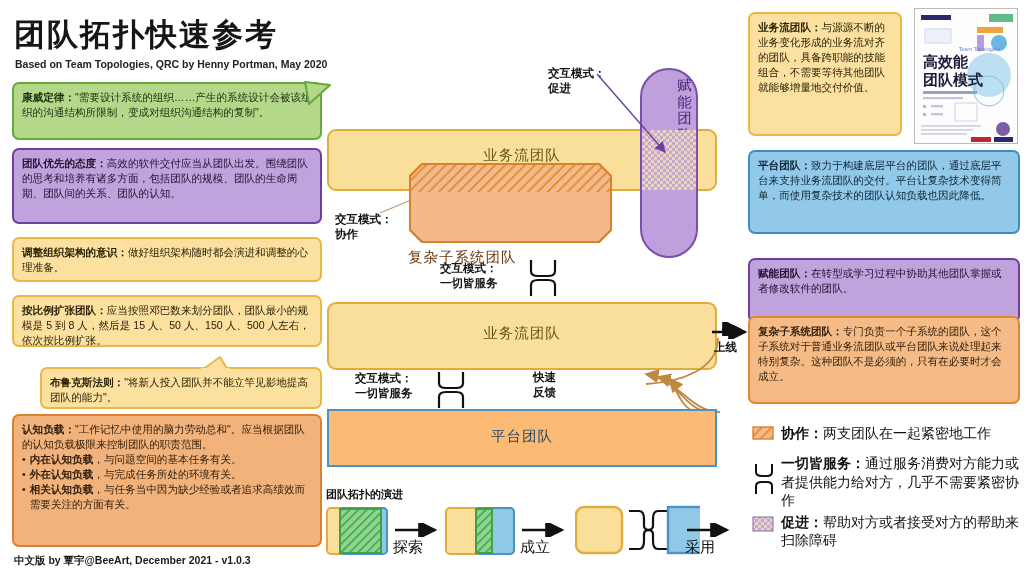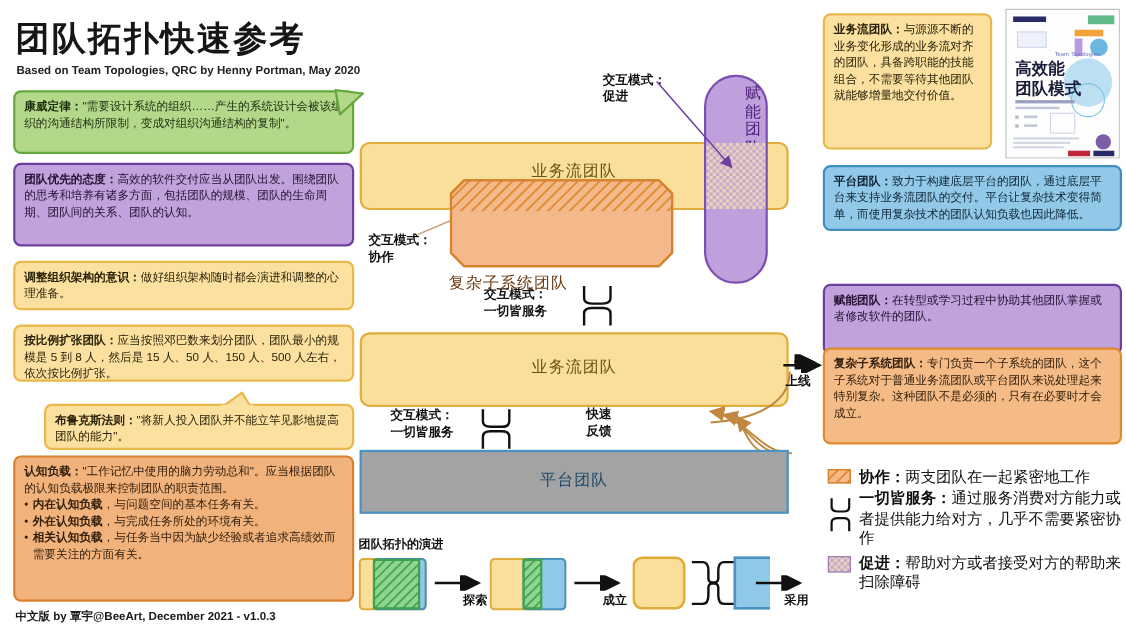--- a/index.html
+++ b/index.html
@@ -20,37 +20,37 @@
   .c-green{background:#b4d88a;border-color:#65a83c;color:#1d2d10;}
   .c-purple{background:#c0a3dc;border-color:#6f3fa0;color:#241033;}
   .c-yellow{background:#fbe0a0;border-color:#e8b94a;color:#2b2208;}
   .c-orange{background:#f2b27c;border-color:#d9812f;color:#33200c;}
   .c-blue{background:#92c9e8;border-color:#3d8fc0;color:#0d2536;}
   .c-orange2{background:#f5bb86;border-color:#e08a2e;color:#33200c;}
 
   
   .band{border-radius:9px;border:2px solid #e0ad3c;background:#fadf9b;}
   .band-label{width:100%;text-align:center;font-size:14.5px;color:#6b5316;letter-spacing:1px;}
-  .platform{border:2px solid #4a93c2;background:#a3a3a3;}
+  .platform{border:2px solid #4a93c2;background:#fdba74;}
   .platform .band-label{color:#1d4a68;}
 
   .enabling{border:2.5px solid #7b4fb0;background:#bfa0dd;border-radius:42px;padding-left:32px;}
   .enabling .elabel{text-align:center;font-size:14.5px;color:#4e2278;line-height:1.15;padding-top:7px;letter-spacing:1px;}
 
   .ann{font-size:11.5px;line-height:1.3;color:#111;font-weight:600;}
 
   
   .legend-title{font-size:11px;font-weight:700;color:#111;}
   .legend-row{display:flex;align-items:flex-start;gap:7px;margin-top:3px;}
   .legend-text{font-size:14px;line-height:1.32;color:#111;}
   .legend-text b{font-weight:700;}
   .sw{flex:0 0 auto;}
 
   .evo-title{font-size:11px;font-weight:700;color:#111;}
-  .evo-lab{font-size:11px;font-weight:700;color:#111;text-align:right;}
+  .evo-lab{font-size:15px;font-weight:400;color:#111;text-align:left;}
 
   
   .book{background:#fff;border:1px solid #bbb;overflow:hidden;}
 </style>
 </head>
 <body>
 
 <div class="abs" id="page-title">团队拓扑快速参考</div>
 <div class="abs" id="page-subtitle">Based on Team Topologies, QRC by Henny Portman, May 2020</div>
 <div class="abs" id="footer-note">中文版 by 覃宇@BeeArt, December 2021 - v1.0.3</div>
@@ -242,21 +242,21 @@
 </svg>
 <svg class="abs" style="left:687px;top:523px;width:50px;height:14px;">
   <line x1="0" y1="7" x2="40" y2="7" stroke="#111" stroke-width="2.4" marker-end="url(#arrK)"></line>
 </svg>
 <div class="abs evo-lab" style="left:685px;top:538px;width:50px;">采用</div>
 
 <div class="abs note c-yellow" style="left:748px;top:12px;width:154px;height:124px;">
   <span class="bd">业务流团队：</span><span>与源源不断的业务变化形成的业务流对齐的团队，具备跨职能的技能组合，不需要等待其他团队就能够增量地交付价值。</span>
 </div>
 
-<div class="abs note c-blue" style="left:748px;top:150px;width:272px;height:60px;">
+<div class="abs note c-blue" style="left:748px;top:150px;width:272px;height:84px;">
   <span class="bd">平台团队：</span><span>致力于构建底层平台的团队，通过底层平台来支持业务流团队的交付。平台让复杂技术变得简单，而使用复杂技术的团队认知负载也因此降低。</span>
 </div>
 
 <div class="abs note c-purple" style="left:748px;top:258px;width:272px;height:65px;">
   <span class="bd">赋能团队：</span><span>在转型或学习过程中协助其他团队掌握或者修改软件的团队。</span>
 </div>
 
 <div class="abs note c-orange2" style="left:748px;top:316px;width:272px;height:88px;">
   <span class="bd">复杂子系统团队：</span><span>专门负责一个子系统的团队，这个子系统对于普通业务流团队或平台团队来说处理起来特别复杂。这种团队不是必须的，只有在必要时才会成立。</span>
 </div>
@@ -269,21 +269,21 @@
 
   <div class="legend-row" style="margin-top:6px;">
     <svg class="sw" width="22" height="14" style="margin-top:2px;">
       <rect x="1" y="1" width="20" height="12" fill="url(#hatch)" stroke="#d9822e" stroke-width="1.4"></rect>
     </svg>
     <div class="legend-text">
       <b>协作：</b><span>两支团队在一起紧密地工作</span>
     </div>
   </div>
 
-  <div class="legend-row" style="margin-top:1px;">
+  <div class="legend-row" style="margin-top:12px;">
     <svg class="sw" width="22" height="34" style="margin-top:8px;">
       <path d="M4,2 L4,10 Q4,14 10,14 L15,14 Q20,14 20,10 L20,2" fill="none" stroke="#111" stroke-width="2"></path>
       <path d="M4,32 L4,24 Q4,20 10,20 L15,20 Q20,20 20,24 L20,32" fill="none" stroke="#111" stroke-width="2"></path>
     </svg>
     <div class="legend-text">
       <b>一切皆服务：</b><span>通过服务消费对方能力或者提供能力给对方，几乎不需要紧密协作</span>
     </div>
   </div>
 
   <div class="legend-row" style="margin-top:3px;">

